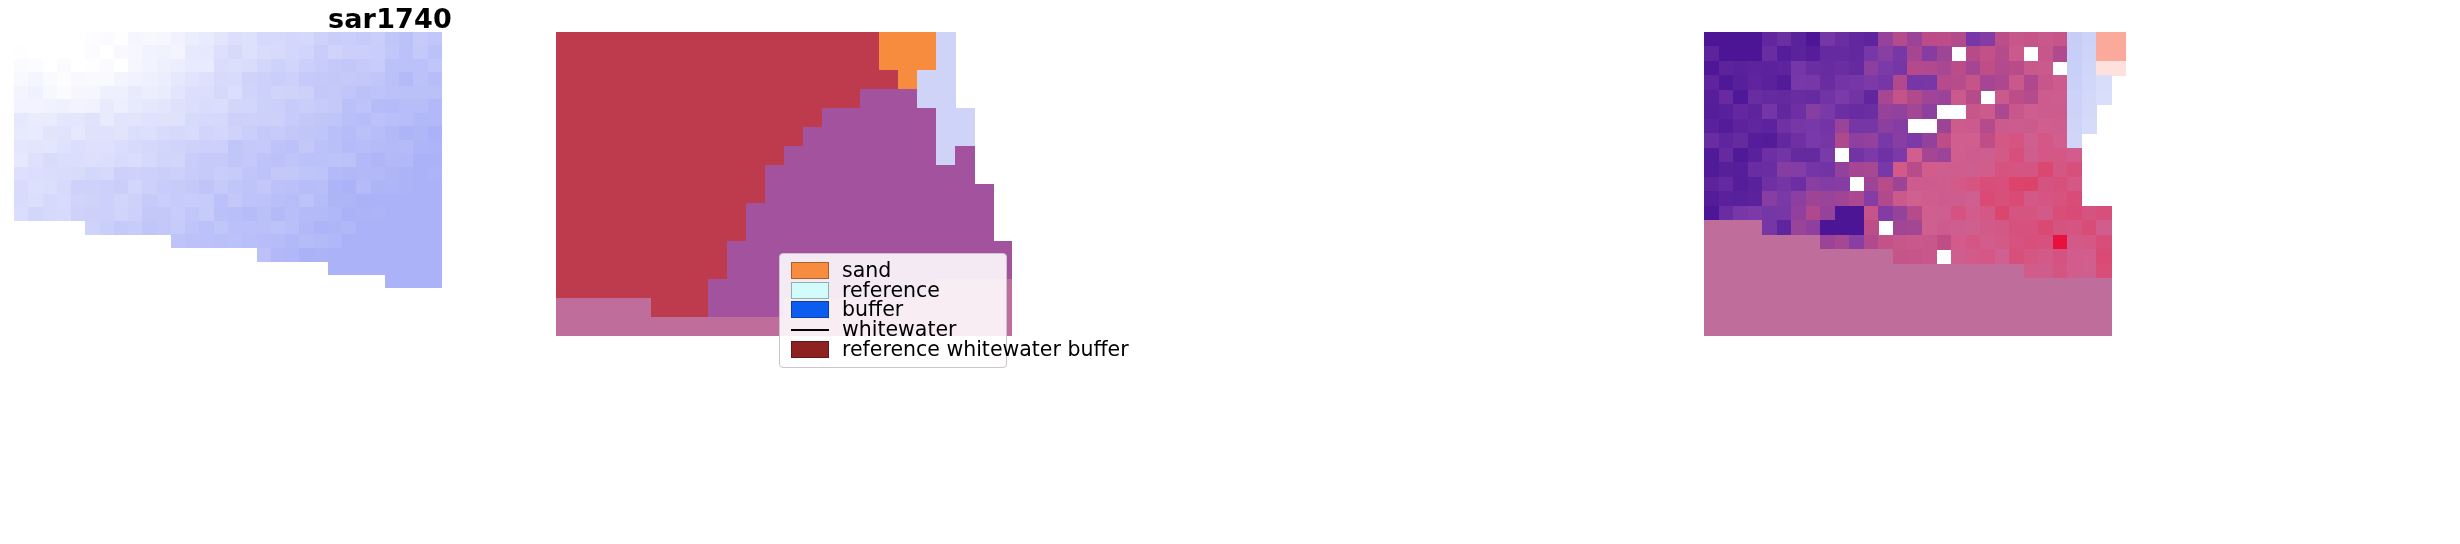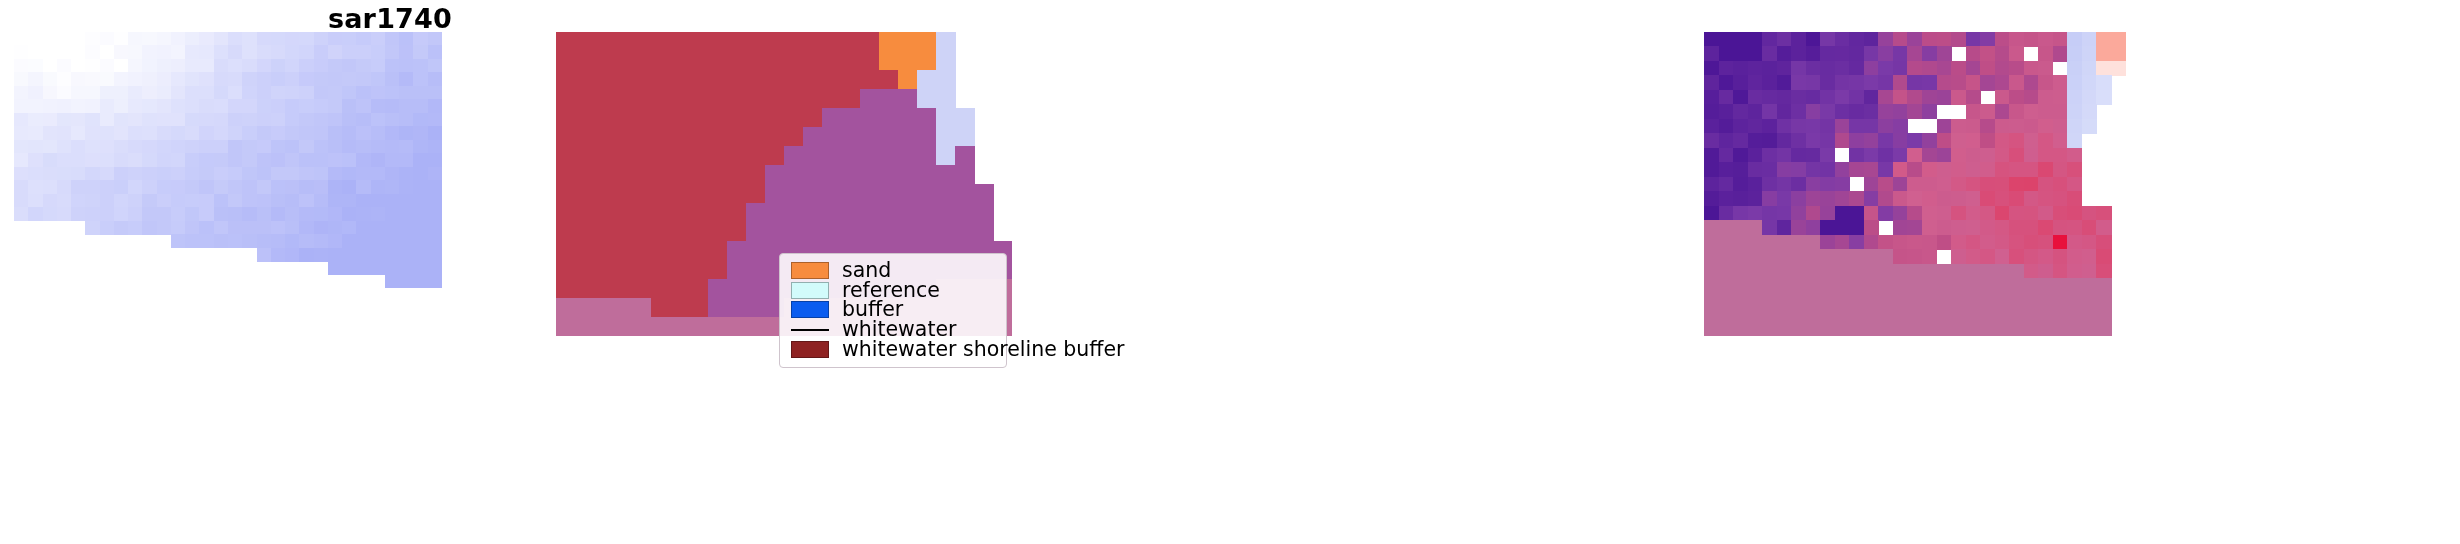--- a/index.html
+++ b/index.html
@@ -924,21 +924,21 @@
       <div class="legend-row">
         <span class="swatch" id="sw2" style="background: rgb(11, 92, 239);"></span>
         <span class="legend-label">buffer</span>
       </div>
       <div class="legend-row">
         <span class="swatch-line"></span>
         <span class="legend-label">whitewater</span>
       </div>
       <div class="legend-row">
         <span class="swatch" id="sw4" style="background: rgb(142, 34, 34);"></span>
-        <span class="legend-label">whitewater shoreline buffer</span>
+        <span class="legend-label">reference whitewater buffer</span>
       </div>
     </div>
   </div>
 
   <div class="panel" style="left:1680px;width:780px;">
 
     <div class="axes" id="ax3" style="left:24px;top:32px;width:436px;height:304px;">
         <div class="cell" style="left:0.00px;top:0.00px;width:15.13px;height:15.08px;background:rgb(75,21,150)"></div>
         <div class="cell" style="left:14.53px;top:0.00px;width:15.13px;height:15.08px;background:#4B1596"></div>
         <div class="cell" style="left:29.07px;top:0.00px;width:15.13px;height:15.08px;background:#4B1596"></div>

